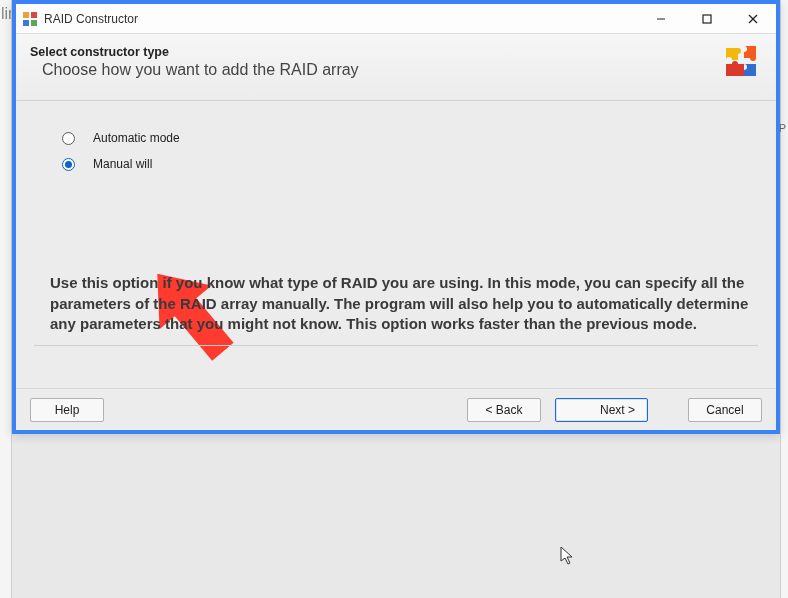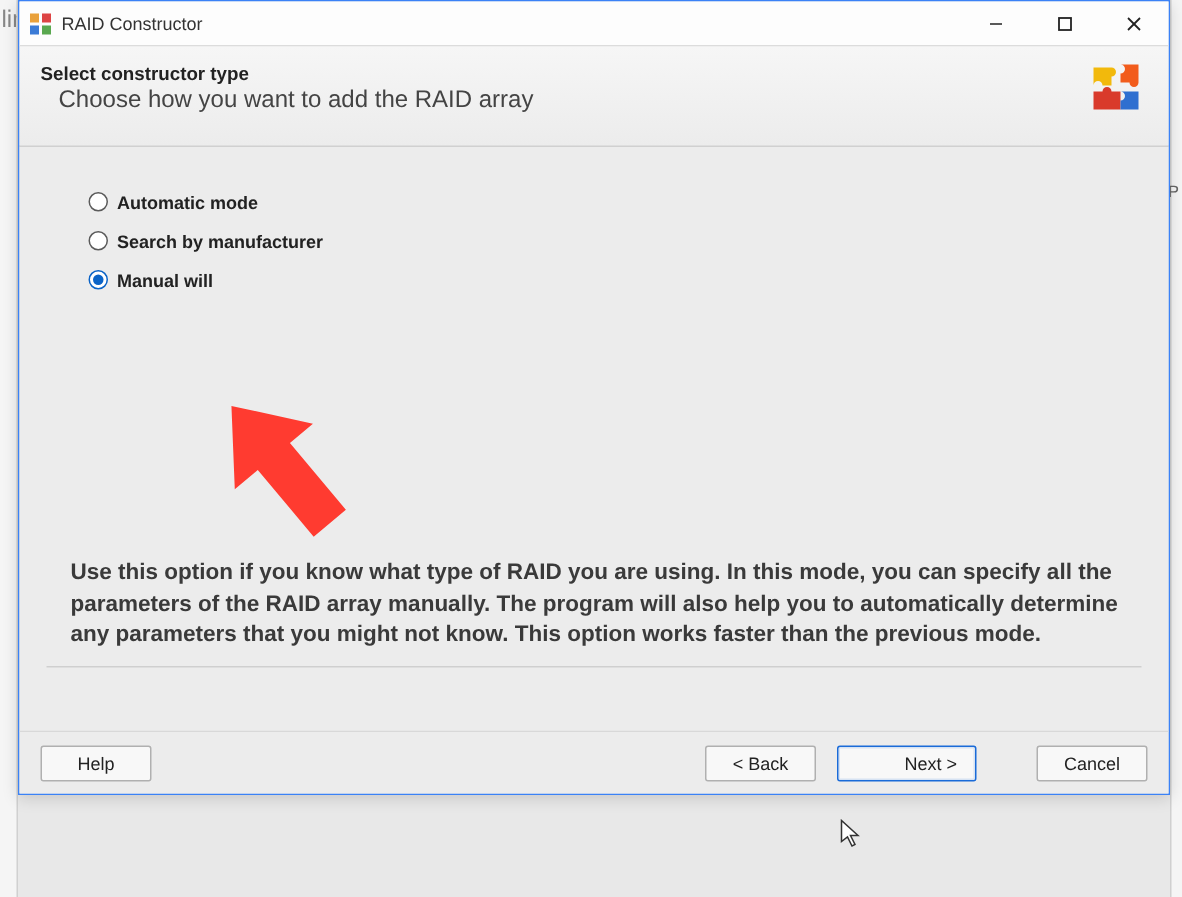--- a/index.html
+++ b/index.html
@@ -36,23 +36,23 @@
     position: absolute;
     right: 2px; top: 122px;
     font-size: 11px; color: #666;
   }
   .backdrop-item { color:#888; padding-left:1px; }
 
   .window {
     position: absolute;
     left: 12px; top: 0;
     width: 768px;
-    height: 530px;
+    height: 434px;
     background: #ececec;
-    border: 1px solid #3b82f6;
+    border: 4px solid #3b82f6;
     box-shadow: 0 2px 10px rgba(0,0,0,0.15);
     display: flex;
     flex-direction: column;
   }
   .titlebar {
     height: 30px;
     background: #fdfdfd;
     border-bottom: 1px solid #dcdcdc;
     display: flex;
     align-items: center;
@@ -103,24 +103,23 @@
 
   .content {
     flex: 1;
     padding: 30px 36px 10px 46px;
     position: relative;
     background: #ececec;
   }
   .radio-group { display: flex; flex-direction: column; gap: 12px; }
   .radio-row {
     display: flex;
-    align-items: flex-start;
-    gap: 6px;
+    align-items: center;
+    gap: 18px;
     cursor: default;
-    font-weight: bold;
   }
   .radio {
     width: 13px; height: 13px;
     border-radius: 50%;
     border: 1.5px solid #5a5a5a;
     display: inline-flex;
     align-items: center;
     justify-content: center;
     background: #fff;
   }
@@ -249,24 +248,20 @@
   </div>
 
   <div class="content">
     <div class="radio-group">
 
       <div class="radio-row">
         <span class="radio"></span>
         <span class="radio-label">Automatic mode</span>
       </div>
 
-      <div class="radio-row">
-        <span class="radio"></span>
-        <span class="radio-label">Search by manufacturer</span>
-      </div>
 
       <div class="radio-row">
         <span class="radio selected"></span>
         <span class="radio-label">Manual will</span>
       </div>
 
     </div>
 
     <svg class="big-arrow" width="120" height="120">
       <g transform="rotate(-40 60 60)">

